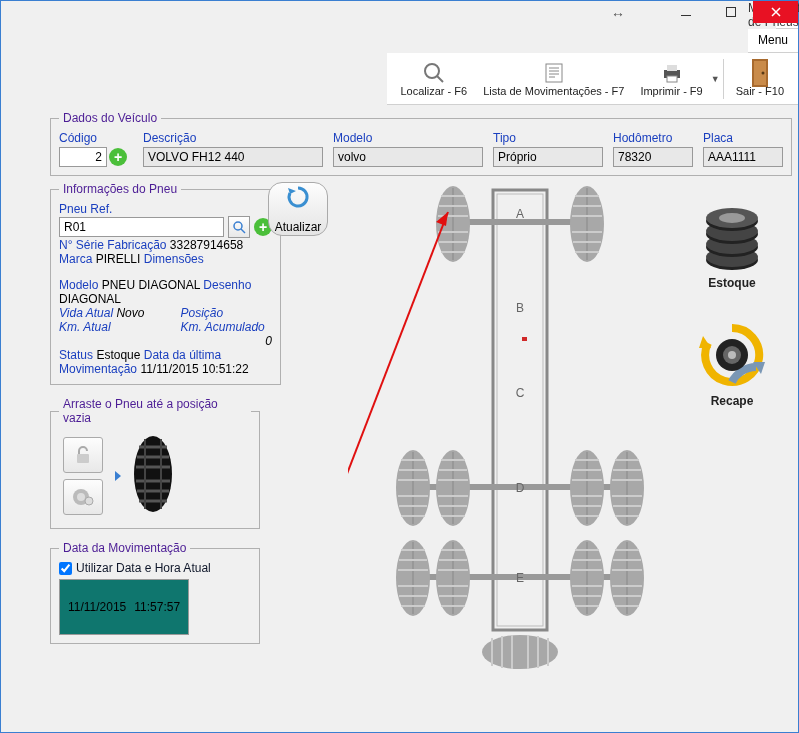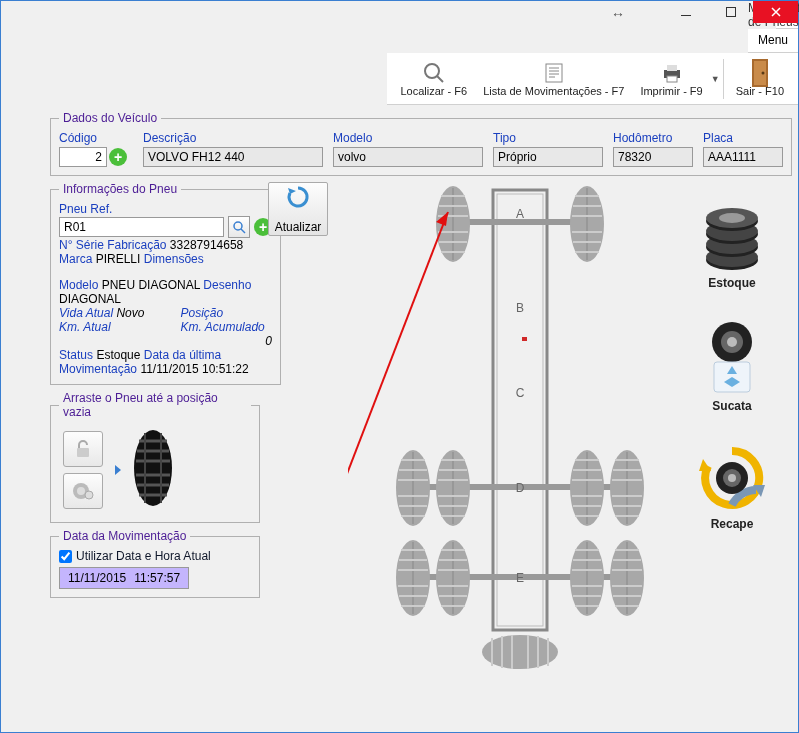--- a/index.html
+++ b/index.html
@@ -27,31 +27,31 @@
   .row { display: flex; gap: 10px; }
   .col { display: flex; flex-direction: column; }
   .lbl { color: #1a3fbf; font-size: 12px; margin-bottom: 2px; }
   .val { color: #000; font-size: 12px; }
   input[type=text] { border: 1px solid #999; background: #fff; height: 20px; padding: 1px 4px; font-size: 12px; }
   input[readonly] { background: #e8e8e8; }
   .codigo-wrap { display: flex; align-items: center; gap: 2px; }
   .btn-add { width: 18px; height: 18px; border-radius: 50%; background: #4bbf3a; display: flex; align-items: center; justify-content: center; color: #fff; font-weight: bold; font-size: 14px; cursor: pointer; }
   .btn-sm { width: 22px; height: 22px; border: 1px solid #999; background: linear-gradient(#fff,#e8e8e8); display: flex; align-items: center; justify-content: center; cursor: pointer; }
   .lower { display: flex; gap: 8px; }
-  .left-col { width: 210px; display: flex; flex-direction: column; }
+  .left-col { width: 210px; display: flex; flex-direction: column; gap: 6px; }
   .center-col { flex: 1; position: relative; }
   .right-col { width: 120px; display: flex; flex-direction: column; align-items: center; gap: 30px; padding-top: 20px; }
-  .update-btn { width: 60px; height: 54px; border: 1px solid #aaa; border-radius: 2px; background: linear-gradient(#fdfdfd,#e4e4e4); display: flex; flex-direction: column; align-items: center; justify-content: center; cursor: pointer; font-size: 11px; gap:10px;}
+  .update-btn { width: 60px; height: 54px; border: 1px solid #aaa; border-radius: 14px; background: linear-gradient(#fdfdfd,#e4e4e4); display: flex; flex-direction: column; align-items: center; justify-content: center; cursor: pointer; font-size: 11px; gap:10px;}
   .info-grid .lbl { margin-top: 4px; }
   .two-col { display: flex; gap: 30px; }
   .two-col > div { flex:1;font-style:italic; }
   .drag-area { display: flex; align-items: center; gap: 12px; padding: 4px; }
   .drag-btn-col { display: flex; flex-direction: column; gap: 6px; }
   .square-btn { width: 40px; height: 36px; border: 1px solid #aaa; border-radius: 3px; background: linear-gradient(#fdfdfd,#e8e8e8); display: flex; align-items: center; justify-content: center; cursor: pointer; }
-  .date-box { border: 1px solid #999; background: #c4b5fd; padding: 3px 8px; display: inline-flex; gap: 8px; font-size: 12px; }
+  .date-box { border: 1px solid #999; background: #0f766e; padding: 20px 8px; display: inline-flex; gap: 8px; font-size: 12px; }
   .dest-item { display: flex; flex-direction: column; align-items: center; cursor: pointer; }
   .dest-label { font-weight: bold; color: #222; margin-top: 4px; font-size: 12px;}
   .tri-right { width:0; height:0; border-top:5px solid transparent; border-bottom:5px solid transparent; border-left:6px solid #3a7fd1; }
   .checkbox { display:flex; align-items:center; gap:4px; }
   .checkbox input { margin:0; }
 </style>
 </head>
 <body>
 
 <svg width="0" height="0" style="position:absolute">
@@ -348,34 +348,20 @@
               <ellipse cx="30" cy="42" rx="26" ry="10" fill="#444"></ellipse>
             <ellipse cx="30" cy="32" rx="26" ry="10" fill="#222"></ellipse>
               <ellipse cx="30" cy="29" rx="26" ry="10" fill="#444"></ellipse>
             <ellipse cx="30" cy="19" rx="26" ry="10" fill="#222"></ellipse>
               <ellipse cx="30" cy="16" rx="26" ry="10" fill="#555"></ellipse>
             <ellipse cx="30" cy="16" rx="13" ry="5" fill="#999"></ellipse>
           </svg>
           <span class="dest-label">Estoque</span>
         </div>
         <div class="dest-item">
-          <svg width="60" height="75">
-            <circle cx="30" cy="22" r="20" fill="#222"></circle>
-              <circle cx="30" cy="22" r="11" fill="#666"></circle>
-              <circle cx="30" cy="22" r="5" fill="#bbb"></circle>
-            <rect x="12" y="42" width="36" height="30" rx="3" fill="#eef4fa" stroke="#bcd"></rect>
-            <g fill="#6ab0e0">
-                <path d="M30 46 l5 8 h-10 z"></path>
-                <path d="M22 62 l8 -5 v10 z"></path>
-                <path d="M38 62 l-8 -5 v10 z"></path>
-              </g>
-          </svg>
-          <span class="dest-label">Sucata</span>
-        </div>
-        <div class="dest-item">
           <svg width="70" height="70">
             <path d="M35 8 a27 27 0 1 1 -24 15" fill="none" stroke="#f0b400" stroke-width="8"></path>
             <path d="M6 16 L14 28 L2 28 Z" fill="#f0b400"></path>
             <path d="M35 62 a27 27 0 0 1 24 -15" fill="none" stroke="#7a97b5" stroke-width="8"></path>
             <path d="M64 54 L56 42 L68 42 Z" fill="#7a97b5"></path>
             <circle cx="35" cy="35" r="16" fill="#222"></circle>
               <circle cx="35" cy="35" r="9" fill="#666"></circle>
               <circle cx="35" cy="35" r="4" fill="#bbb"></circle>
           </svg>
           <span class="dest-label">Recape</span>

